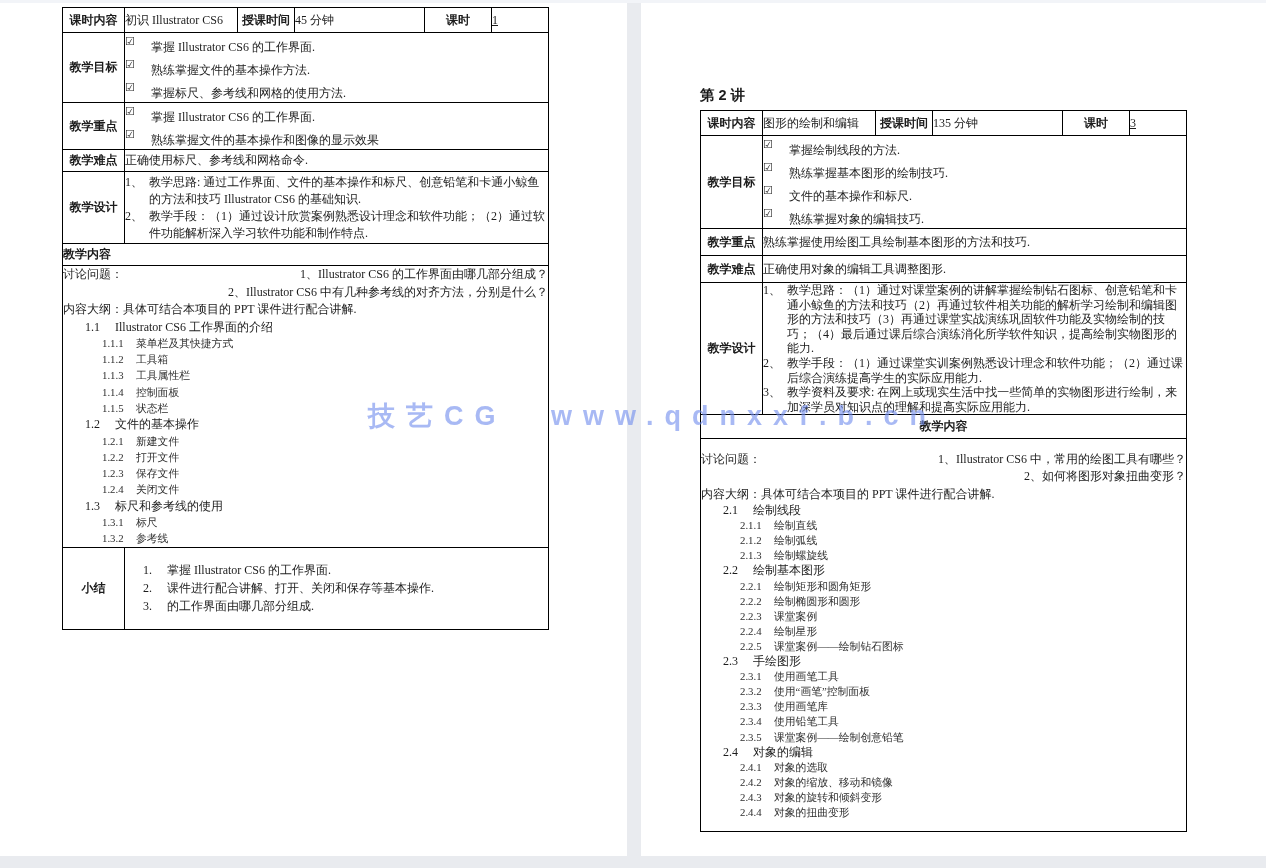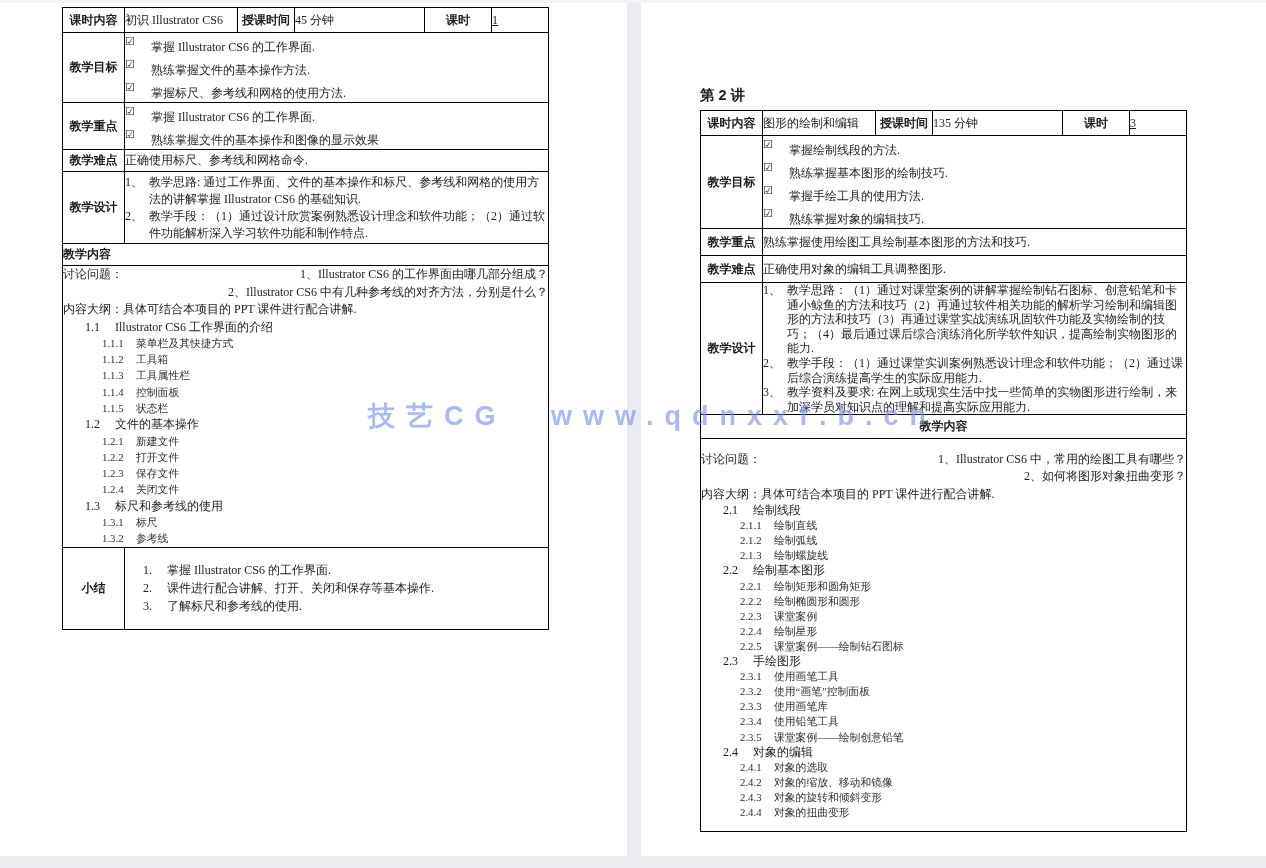--- a/index.html
+++ b/index.html
@@ -158,21 +158,21 @@
       <tr style="height:22px">
         <td class="lbl">教学难点</td>
         <td class="cell" colspan="5">正确使用标尺、参考线和网格命令.</td>
       </tr>
       <tr style="height:72px">
         <td class="lbl">教学设计</td>
         <td class="cell" colspan="5">
           <div class="design-list">
                 <div class="num-item">
                   <span class="nn">1、</span>
-                  <span class="nt">教学思路: 通过工作界面、文件的基本操作和标尺、参考线和网格的使用方法的讲解掌握 Illustrator CS6 的基础知识.</span>
+                  <span class="nt">教学思路: 通过工作界面、文件的基本操作和标尺、创意铅笔和卡通小鲸鱼的方法和技巧 Illustrator CS6 的基础知识.</span>
                 </div>
                 <div class="num-item">
                   <span class="nn">2、</span>
                   <span class="nt">教学手段：（1）通过设计欣赏案例熟悉设计理念和软件功能；（2）通过软件功能解析深入学习软件功能和制作特点.</span>
                 </div>
               </div>
         </td>
       </tr>
       <tr style="height:22px">
         <td class="section-head" colspan="6">教学内容</td>
@@ -254,21 +254,21 @@
                 <div class="num-item">
                   <span class="nn">1.</span>
                   <span class="nt">掌握 Illustrator CS6 的工作界面.</span>
                 </div>
                 <div class="num-item">
                   <span class="nn">2.</span>
                   <span class="nt">课件进行配合讲解、打开、关闭和保存等基本操作.</span>
                 </div>
                 <div class="num-item">
                   <span class="nn">3.</span>
-                  <span class="nt">了解标尺和参考线的使用.</span>
+                  <span class="nt">的工作界面由哪几部分组成.</span>
                 </div>
               </div>
         </td>
       </tr>
     </tbody>
       </table>
   </div>
 </div>
 
 <div class="page page2">
@@ -300,21 +300,21 @@
                 <div class="check-item">
                   <span class="cb">☑</span>
                   <span class="ct">掌握绘制线段的方法.</span>
                 </div>
                 <div class="check-item">
                   <span class="cb">☑</span>
                   <span class="ct">熟练掌握基本图形的绘制技巧.</span>
                 </div>
                 <div class="check-item">
                   <span class="cb">☑</span>
-                  <span class="ct">掌握手绘工具的使用方法.</span>
+                  <span class="ct">文件的基本操作和标尺.</span>
                 </div>
                 <div class="check-item">
                   <span class="cb">☑</span>
                   <span class="ct">熟练掌握对象的编辑技巧.</span>
                 </div>
               </div>
         </td>
       </tr>
       <tr style="height:27px">
         <td class="lbl">教学重点</td>

